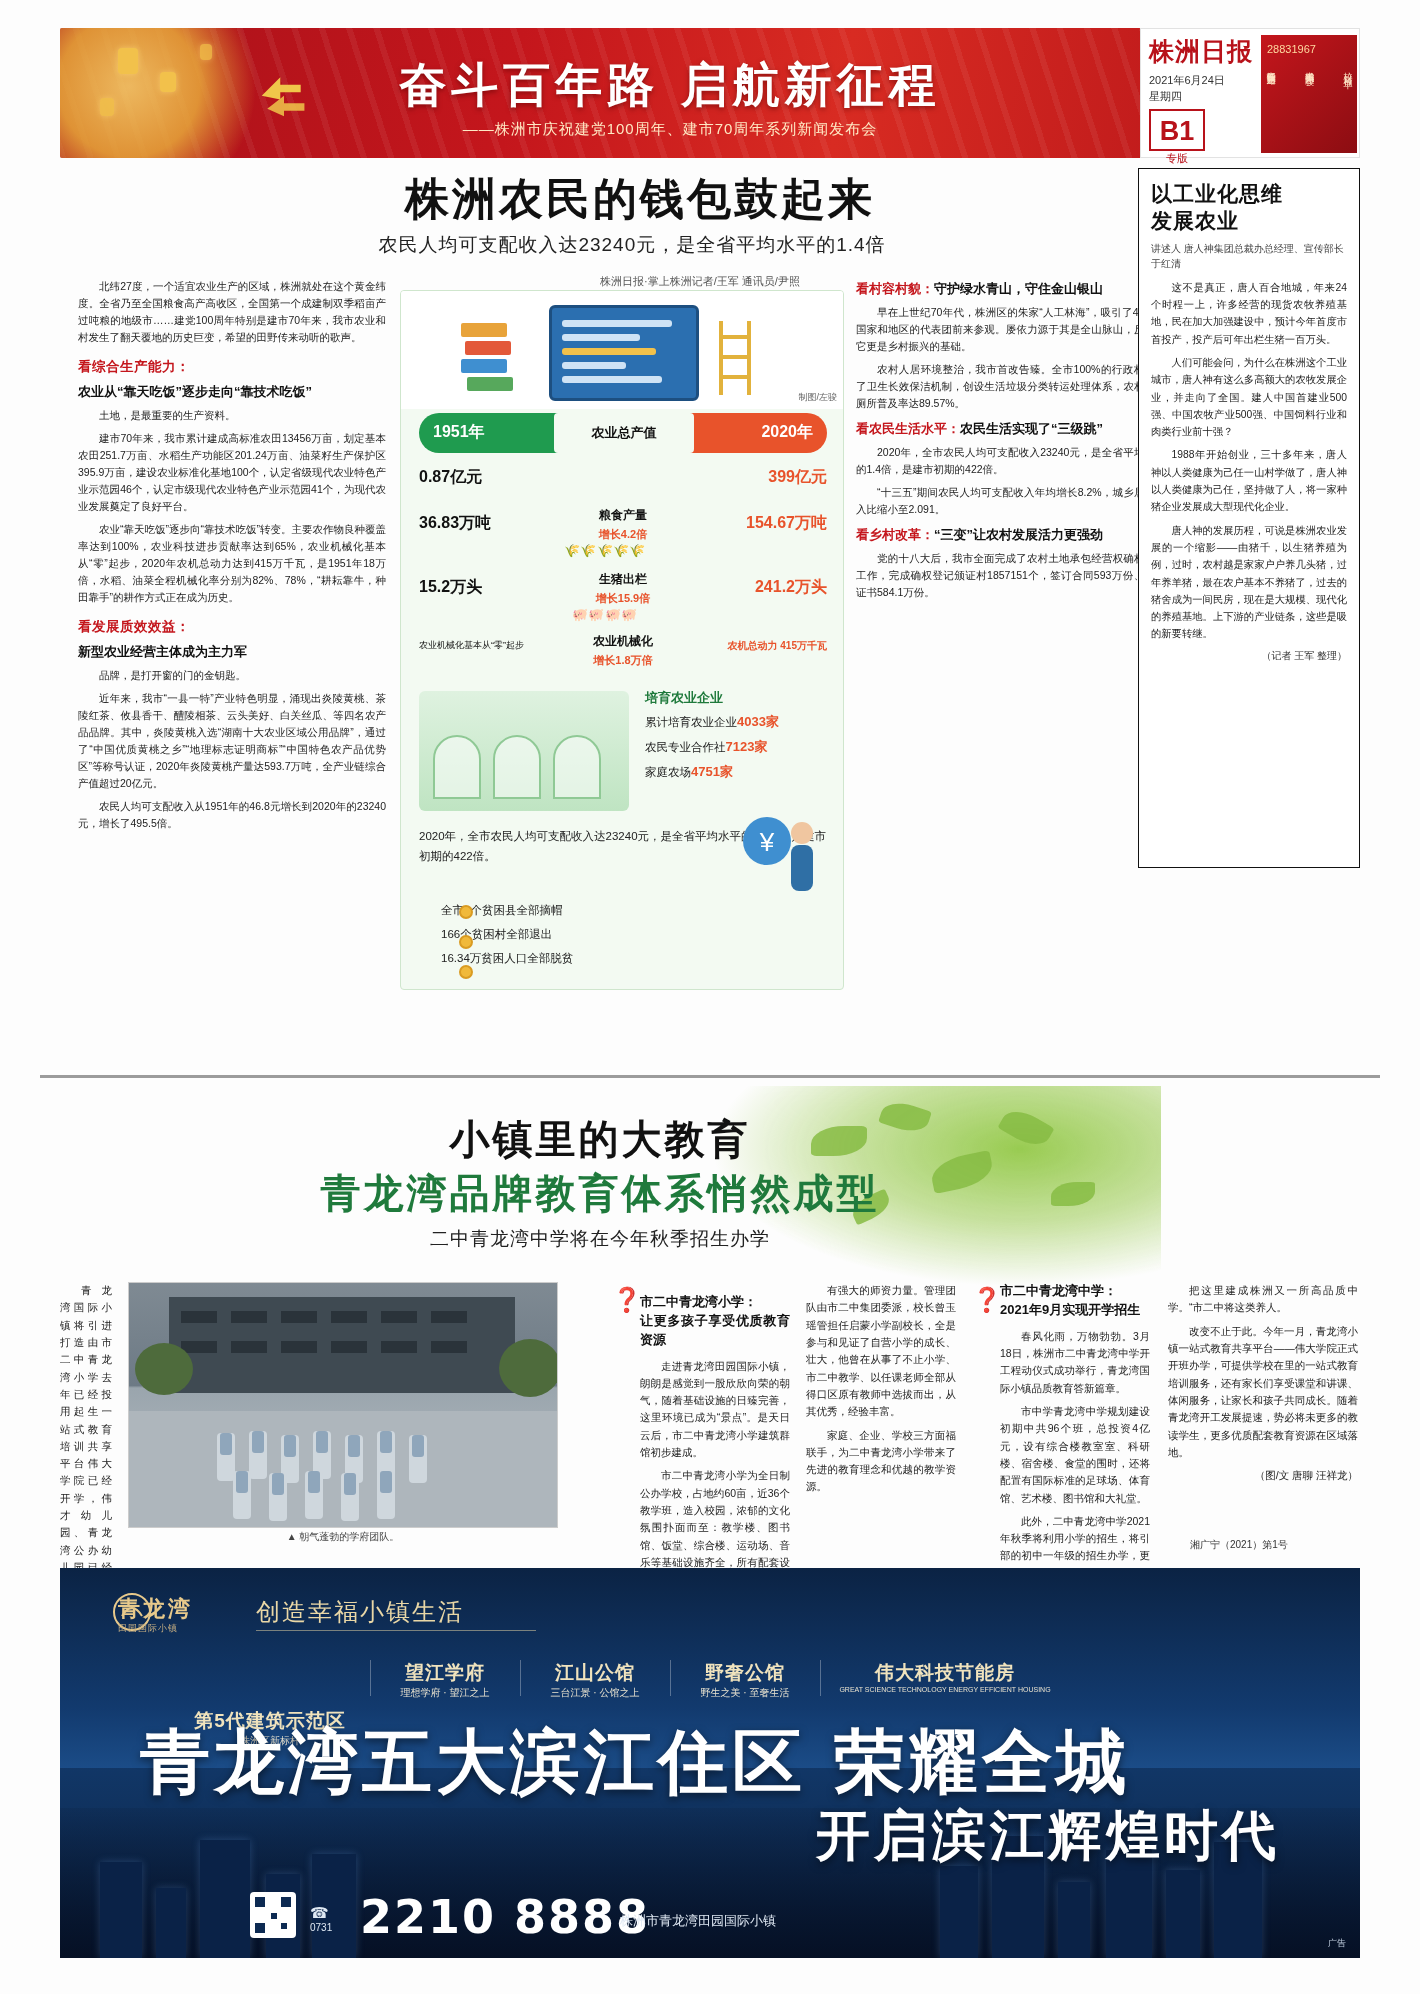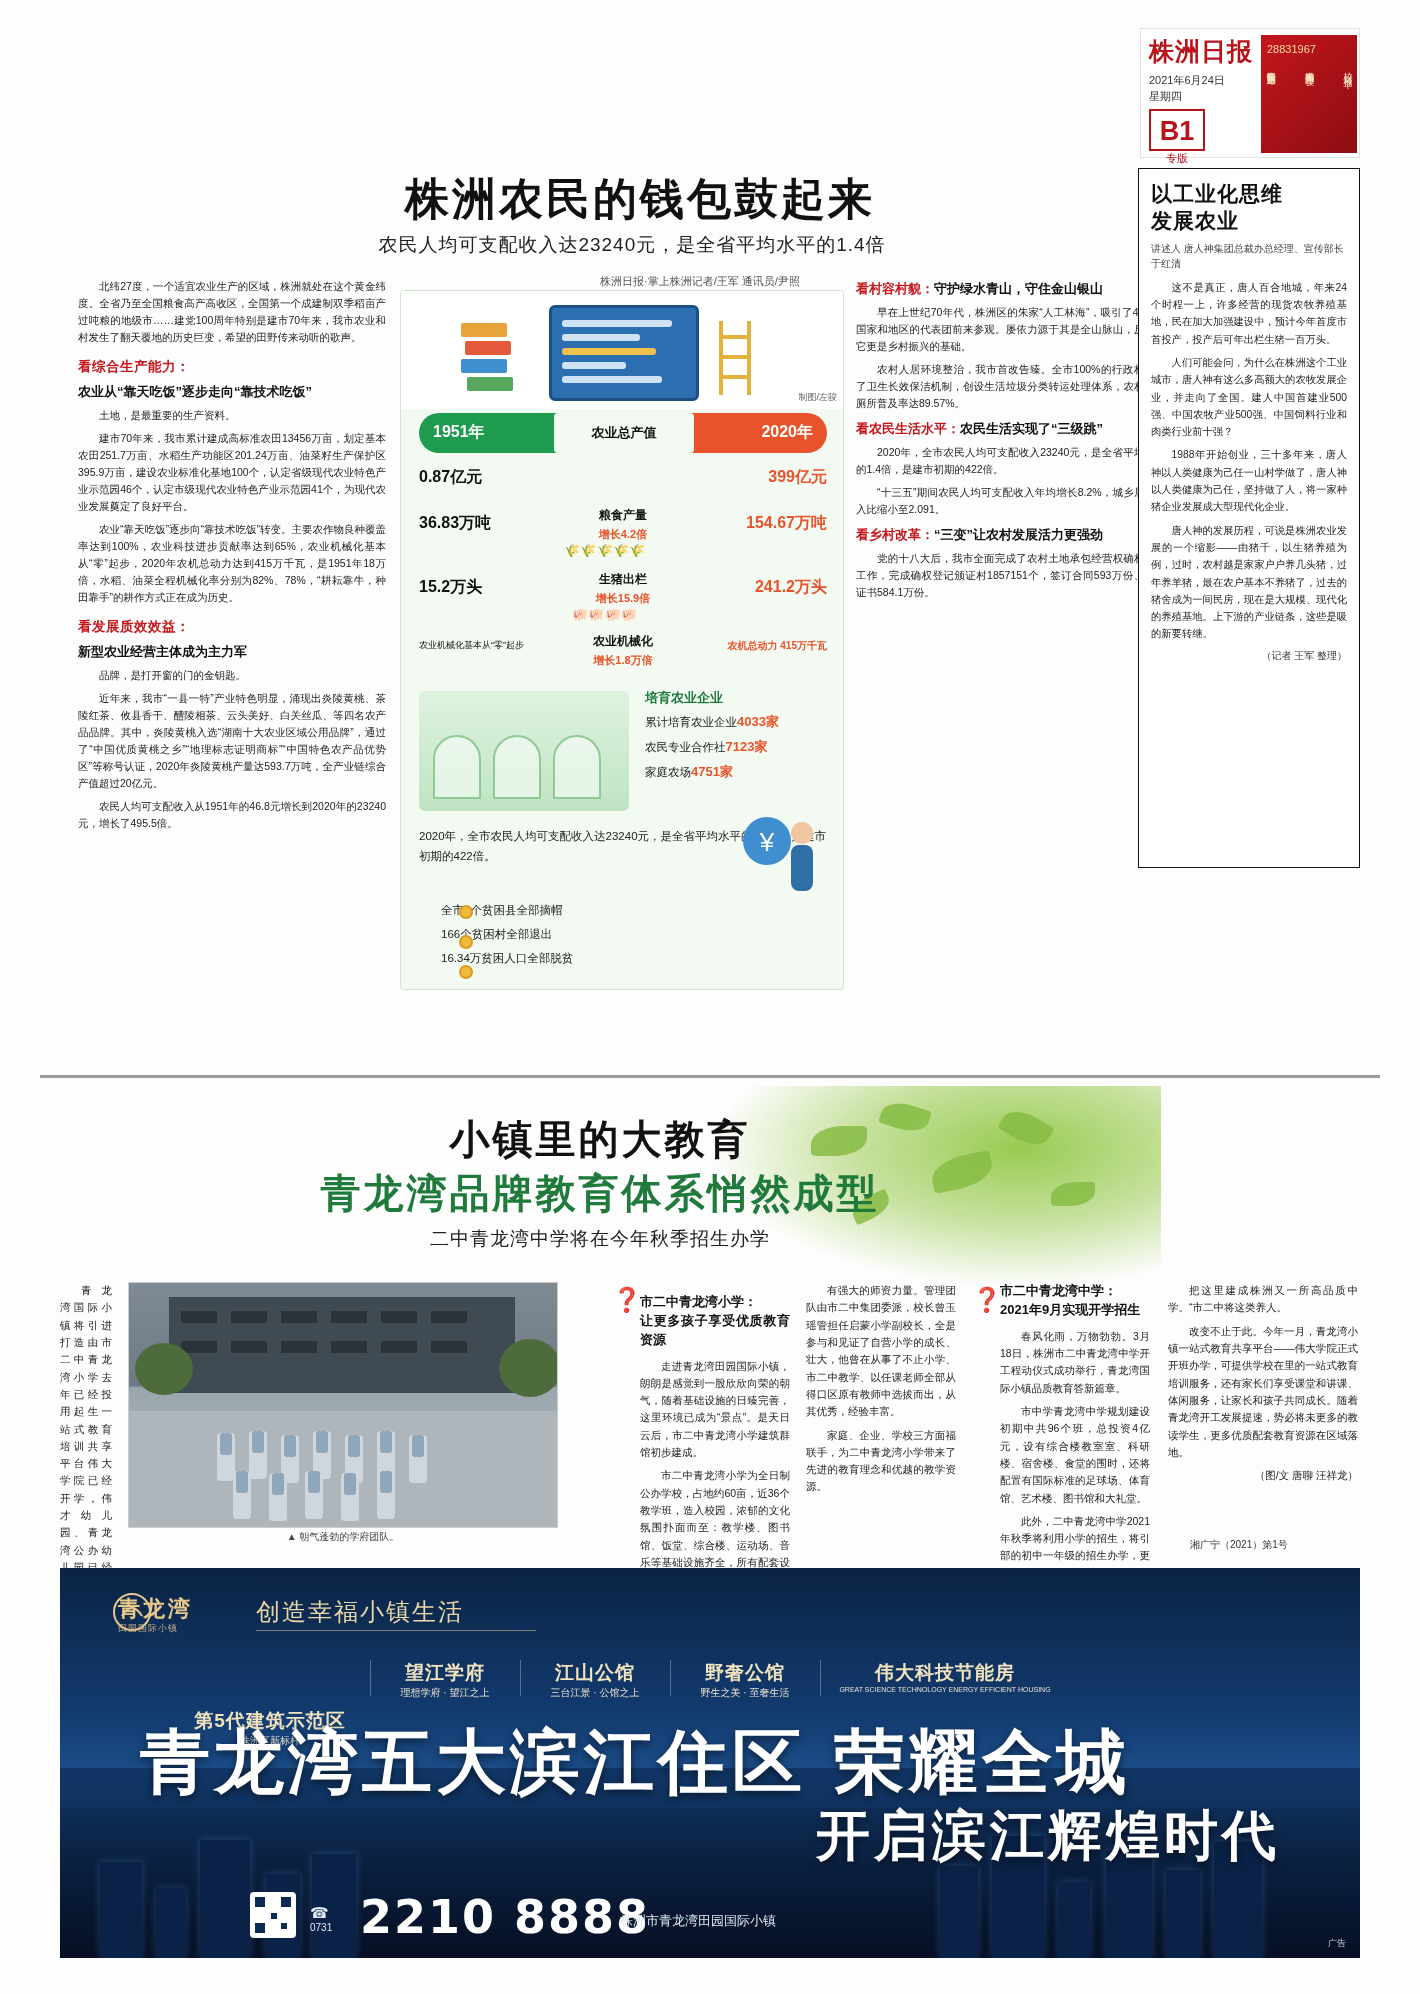--- a/index.html
+++ b/index.html
@@ -278,20 +278,34 @@
   .ad-qr { position:absolute; left:190px; top:324px; width:46px; height:46px; background:#fff; border-radius:4px;}
   .ad-qr i { position:absolute; background:#0d2a52;}
   .ad-disc { position:absolute; right:14px; bottom:8px; font-size:9px; color:#bcc9da;}
   .ad-note { position:absolute; left:1190px; top:1538px; font-size:10px; color:#333;}
 </style>
 </head>
 <body>
 
 <div class="page">
 
+  <div class="masthead">
+    <div class="mast-rays"></div>
+    <div class="mast-gold-left"></div>
+    <div class="mast-lantern" style="left:58px;top:20px;width:20px;height:26px;"></div>
+    <div class="mast-lantern" style="left:100px;top:44px;width:16px;height:20px;"></div>
+    <div class="mast-lantern" style="left:40px;top:70px;width:14px;height:18px;opacity:.8"></div>
+    <div class="mast-lantern" style="left:140px;top:16px;width:12px;height:16px;opacity:.75"></div>
+    <svg class="mast-emblem" viewBox="0 0 60 56">
+      <path d="M6 30 L26 10 L26 18 L48 18 L48 26 L26 26 L26 34 Z" fill="#f0c64a"></path>
+      <path d="M12 44 L30 30 L30 38 L52 38 L52 46 L30 46 L30 52 Z" fill="#f0c64a" opacity=".85"></path>
+    </svg>
+    <div class="mast-title">奋斗百年路 启航新征程</div>
+    <div class="mast-sub">——株洲市庆祝建党100周年、建市70周年系列新闻发布会</div>
+  </div>
 
   <div class="nameplate">
     <div class="np-logo">株洲日报</div>
     <div class="np-date">2021年6月24日</div>
     <div class="np-week">星期四</div>
     <div class="np-badge">B1</div>
     <div class="np-badge-cap">专版</div>
     <div class="np-redbox">
       <div class="np-num">28831967</div>
       <div class="np-cols">

